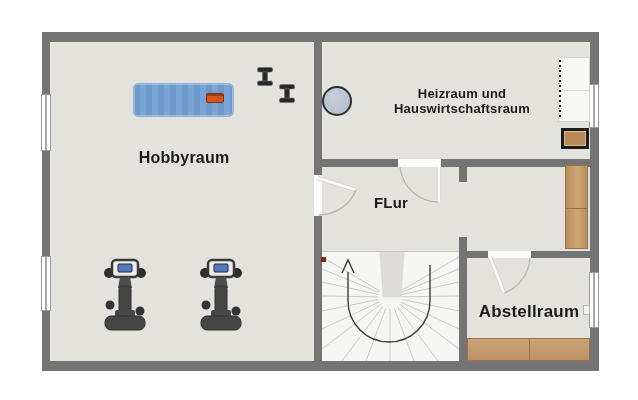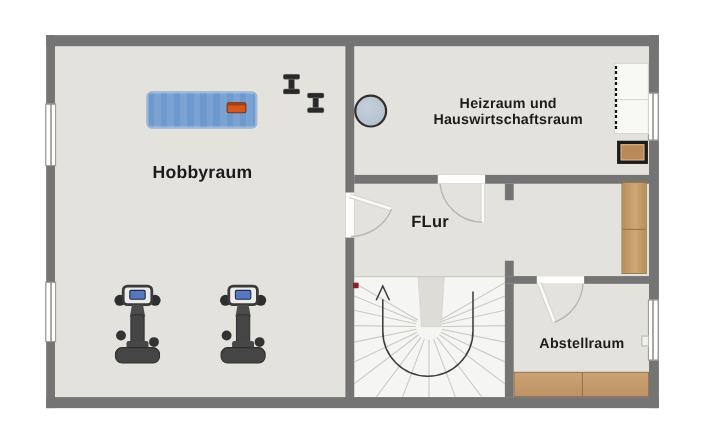--- a/index.html
+++ b/index.html
@@ -9,21 +9,21 @@
   .wall{position:absolute;background:var(--wall);}
   .floor{position:absolute;background:var(--floor);}
   .window{position:absolute;box-sizing:border-box;border:1px solid #9c9c98;}
   .window.v{background:linear-gradient(90deg,#fff 0 38%,#a8a8a4 38% 62%,#fff 62%);}
   .door-gap{position:absolute;background:#fdfdfc;}
   .room-label{position:absolute;transform:translate(-50%,-50%);font-weight:bold;
               color:#1b1b1b;white-space:nowrap;letter-spacing:.2px;}
   .lbl-hobby{font-size:16px;}
   .lbl-heiz{font-size:13px;line-height:15px;text-align:center;}
   .lbl-flur{font-size:15px;}
-  .lbl-abstell{font-size:13px;}
+  .lbl-abstell{font-size:17px;}
   .pool-table{position:absolute;left:133px;top:83px;width:101px;height:34px;border-radius:5px;
       background:repeating-linear-gradient(90deg,var(--table-blue) 0 6px,#7aa2d3 6px 12px);
       border:1px solid #93b2d8;box-shadow:inset 0 0 0 1px rgba(255,255,255,.35);box-sizing:border-box;}
   .pool-accent{position:absolute;left:72px;top:9px;width:18px;height:10px;border-radius:2px;
       background:var(--accent-orange);border:1px solid #7e3210;box-sizing:border-box;
       box-shadow:inset 0 2px 0 rgba(0,0,0,.25);}
   .boiler{position:absolute;left:322px;top:86px;width:30px;height:30px;border-radius:50%;
       background:radial-gradient(circle at 40% 35%,#c4cfda,var(--boiler-gray));
       border:2px solid #2d2d2d;box-sizing:border-box;}
   .cab-white{position:absolute;left:558px;top:57px;width:32px;height:65px;background:#f8f8f5;

